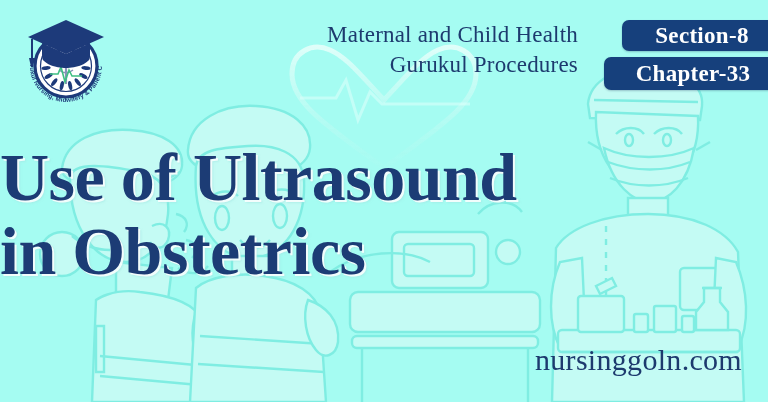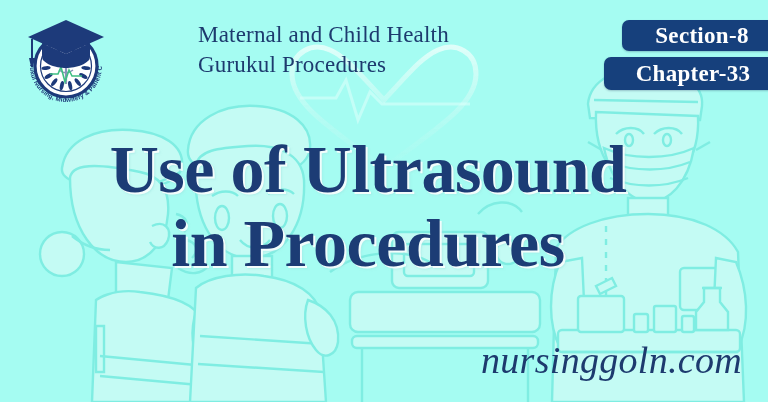--- a/index.html
+++ b/index.html
@@ -34,21 +34,21 @@
     height: 96px;
   }
   .logo svg { display: block; width: 96px; height: 96px; }
 
   
   .header-title {
     position: absolute;
     left: 198px;
     top: 20px;
     width: 380px;
-    text-align: left;
+    text-align: right;
     color: #1d3a6e;
     font-size: 23px;
     line-height: 30px;
     font-weight: 400;
     letter-spacing: 0.2px;
   }
   .header-title .ht-line { display: block; white-space: nowrap; }
 
   
   .badge {
@@ -78,46 +78,44 @@
     width: 178px;
     height: 33px;
     border-radius: 7px 0 0 7px;
     padding-right: 14px;
   }
 
   
   .main-title {
     position: absolute;
     left: 0;
-    top: 132px;
+    top: 140px;
     width: 736px;
-    text-align: center;
     color: #1c3c75;
     font-weight: 700;
     font-size: 68px;
     line-height: 74px;
     letter-spacing: -0.5px;
     text-shadow:
       2px 2px 0 rgba(255,255,255,0.85),
       3px 3px 2px rgba(160,230,225,0.55);
   }
   .main-title .mt-line { display: block; white-space: nowrap; }
 
   
   .website {
     position: absolute;
     right: 26px;
     top: 343px;
     color: #1d3a6e;
-    font-size: 38px;
+    font-size: 30px;
     line-height: 34px;
     font-weight: 400;
     letter-spacing: 0.3px;
     white-space: nowrap;
-    font-style: italic;
   }
 </style>
 </head>
 <body>
 
 <div id="banner">
 
   <div class="bg-layer">
     <svg viewBox="0 0 768 402" xmlns="http://www.w3.org/2000/svg">
       <defs>
@@ -346,18 +344,18 @@
   <div class="header-title">
     <span class="ht-line">Maternal and Child Health</span>
     <span class="ht-line">Gurukul Procedures</span>
   </div>
 
   <div class="badge badge-section">Section-8</div>
   <div class="badge badge-chapter">Chapter-33</div>
 
   <div class="main-title">
     <span class="mt-line">Use of Ultrasound</span>
-    <span class="mt-line">in Procedures</span>
+    <span class="mt-line">in Obstetrics</span>
   </div>
 
   <div class="website">nursinggoln.com</div>
 
 </div>
 
 </body></html>

